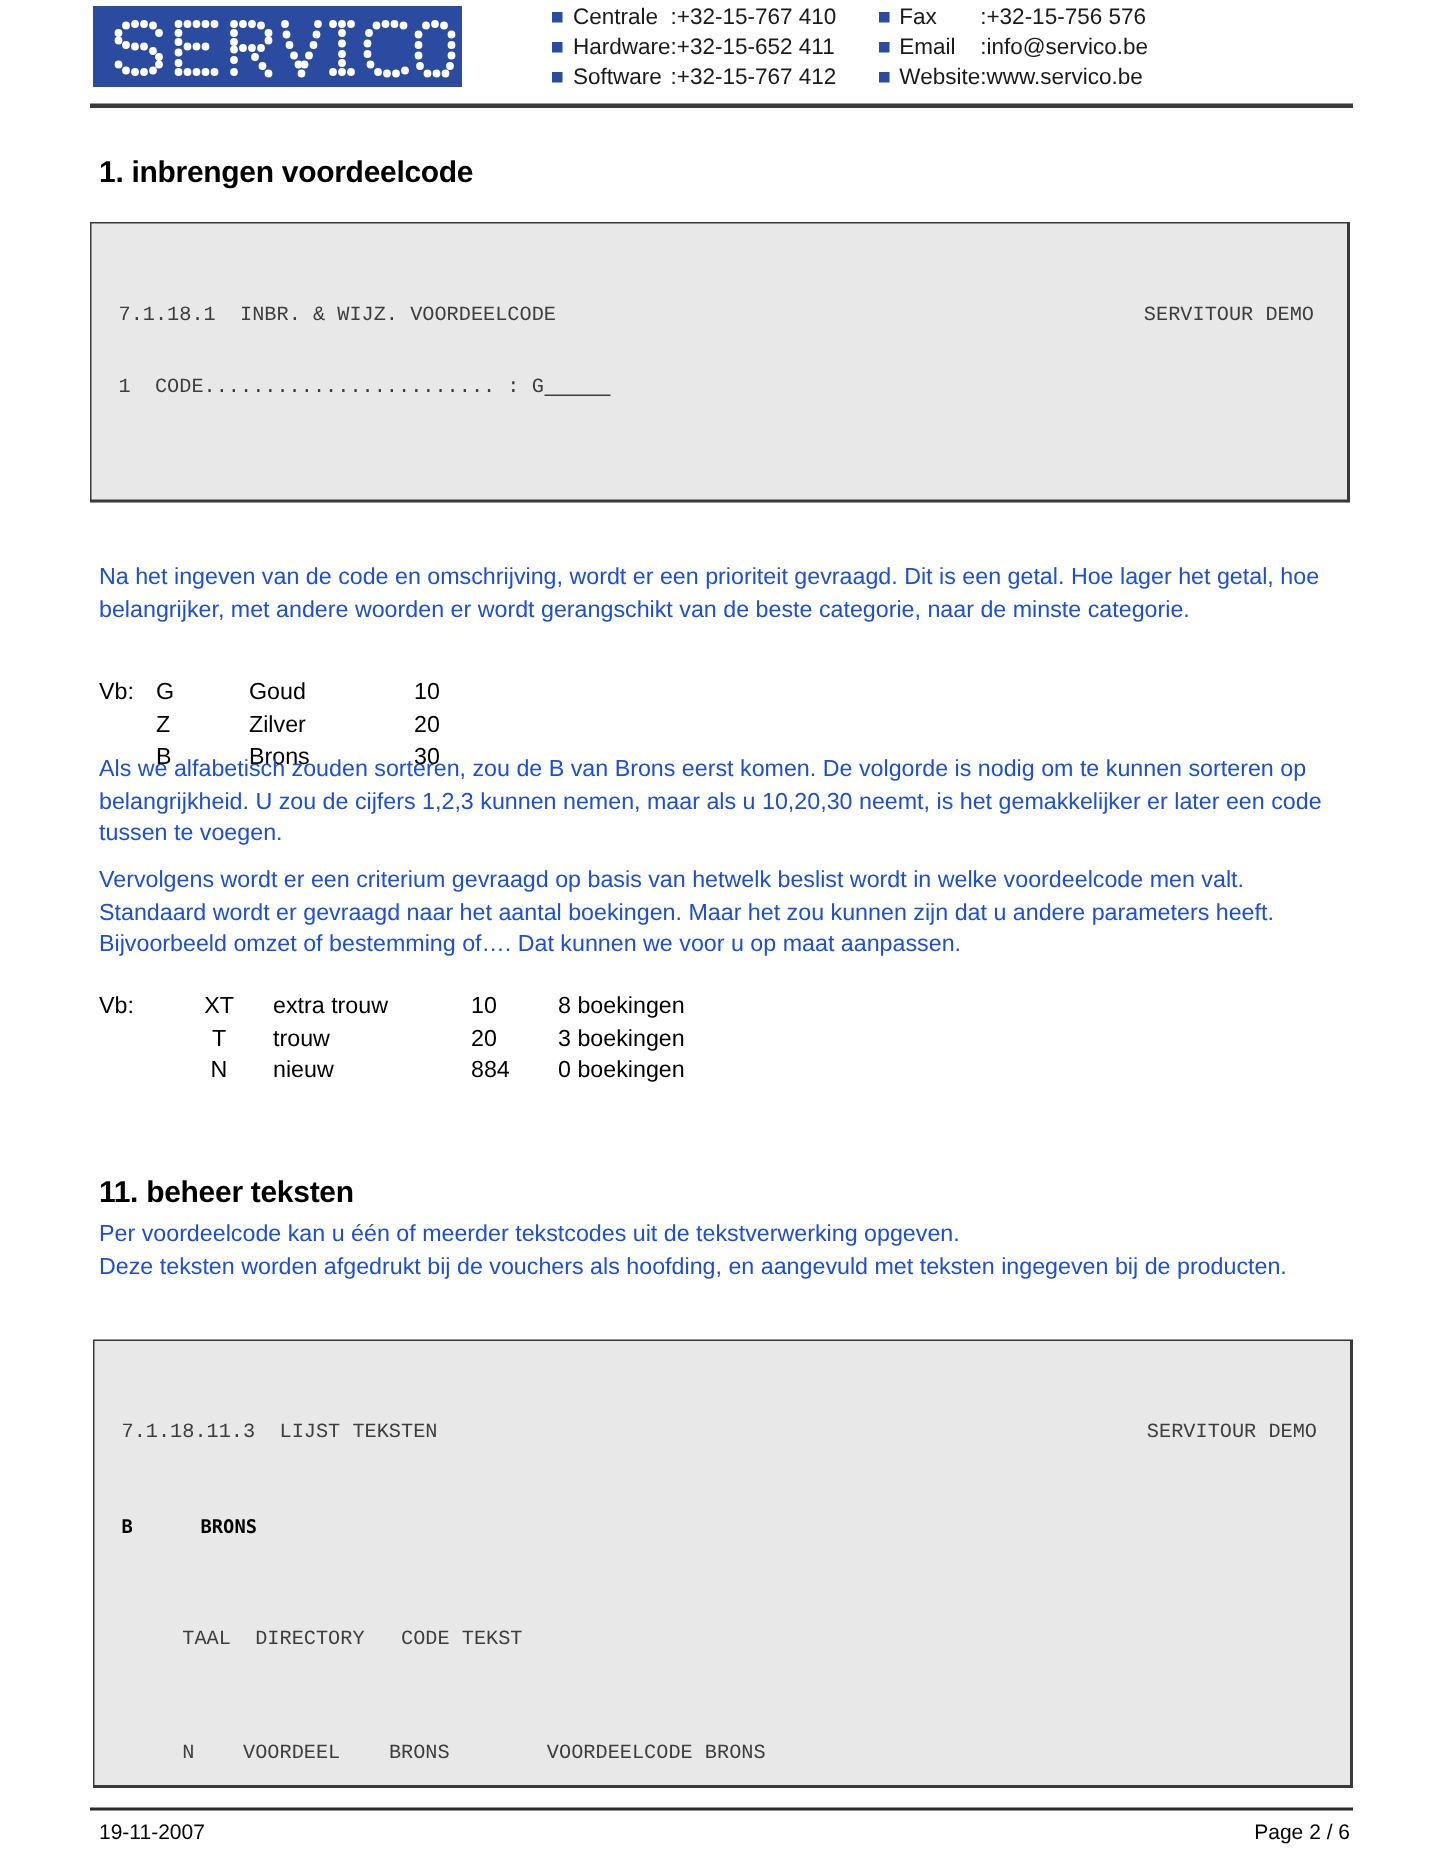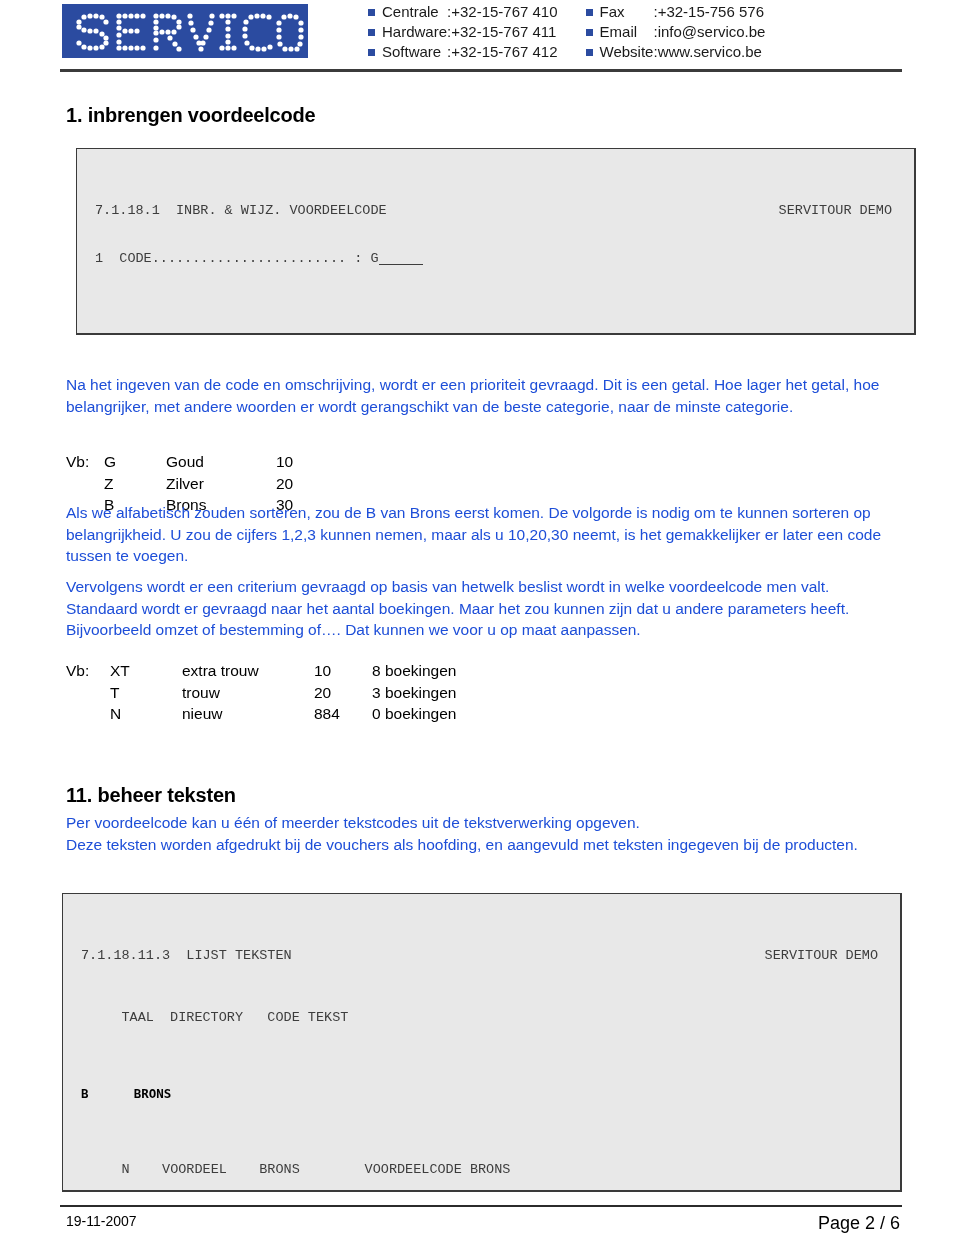--- a/index.html
+++ b/index.html
@@ -98,21 +98,21 @@
     border-bottom-width: 2px;
     box-sizing: border-box;
     font-family: "Liberation Mono", "DejaVu Sans Mono", monospace;
     font-size: 13.5px;
     line-height: 19px;
     color: #3d3d3d;
     white-space: pre;
     overflow: hidden;
   }
   #term-box-1 {
-    left: 76px; top: 76px;
+    left: 60px; top: 76px;
     width: 840px; height: 187px;
   }
   #term-box-2 {
     left: 62px; top: 821px;
     width: 840px; height: 299px;
   }
   .term-head {
     position: relative;
     padding: 14px 0 0 0;
     height: 22px;
@@ -170,21 +170,21 @@
     line-height: 21.5px;
   }
   #ex-table-1 { top: 379px; }
   #ex-table-2 { top: 588px; }
   .ex-table td { padding: 0; vertical-align: top; white-space: nowrap; }
   .ex-c0 { width: 38px; }
   .ex-c1 { width: 62px; }
   .ex-c2 { width: 110px; }
   .ex-c3 { width: 62px; }
   .ex2-c0 { width: 44px; }
-  .ex2-c1 { width: 72px; }
+  .ex2-c1 { width: 72px; text-align: center; }
   .ex2-c2 { width: 132px; }
   .ex2-c3 { width: 58px; }
 
   
   .footer-rule {
     position: absolute;
     left: 60px;
     top: 1205px;
     width: 842px;
     height: 2px;
@@ -193,21 +193,21 @@
   .footer-left {
     position: absolute;
     left: 66px;
     top: 1213px;
     font-size: 14px;
   }
   .footer-right {
     position: absolute;
     right: 60px;
     top: 1213px;
-    font-size: 18px;
+    font-size: 14px;
   }
 </style>
 </head>
 <body>
 
 <div class="header">
 
   <div class="logo-box">
     <svg class="logo-svg" viewBox="0 0 246 54">
       <g fill="#ffffff">
@@ -328,21 +328,21 @@
       <td class="c-colon">:</td>
       <td>+32-15-767 410</td>
       <td class="c-gap"></td>
       <td class="c-label"><span class="bullet"></span><span>Fax</span></td>
       <td class="c-colon">:</td>
       <td>+32-15-756 576</td>
     </tr>
     <tr>
       <td class="c-label"><span class="bullet"></span><span>Hardware</span></td>
       <td class="c-colon">:</td>
-      <td>+32-15-767 411</td>
+      <td>+32-15-652 411</td>
       <td class="c-gap"></td>
       <td class="c-label"><span class="bullet"></span><span>Email</span></td>
       <td class="c-colon">:</td>
       <td>info@servico.be</td>
     </tr>
     <tr>
       <td class="c-label"><span class="bullet"></span><span>Software</span></td>
       <td class="c-colon">:</td>
       <td>+32-15-767 412</td>
       <td class="c-gap"></td>
@@ -431,23 +431,23 @@
 
   <div class="para" id="para-4" style="white-space:pre-line">Per voordeelcode kan u één of meerder tekstcodes uit de tekstverwerking opgeven.
 Deze teksten worden afgedrukt bij de vouchers als hoofding, en aangevuld met teksten ingegeven bij de producten.</div>
 
   <div class="term-box" id="term-box-2">
     <div class="term-head">
       <span class="term-head-code">7.1.18.11.3  LIJST TEKSTEN</span>
       <span class="term-head-app">SERVITOUR DEMO</span>
     </div>
     <div class="term-lines" id="term2-lines">
+      <span class="term-line tbl-bold"><span>B</span>      <span>BRONS</span></span>
+
       <span class="term-line">     TAAL  DIRECTORY   CODE TEKST</span>
-
-      <span class="term-line tbl-bold"><span>B</span>      <span>BRONS</span></span>
 
       <span class="term-line">     <span>N</span>    <span>VOORDEEL</span>    <span>BRONS</span>        <span>VOORDEELCODE BRONS</span></span>
 
       
 
       
 
       
 
       

